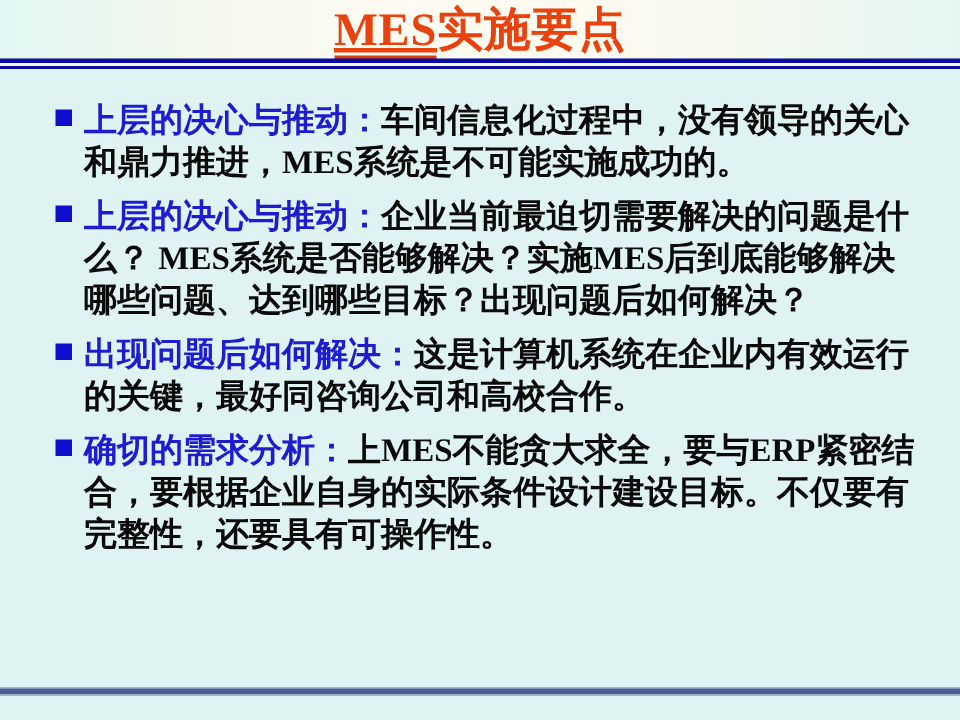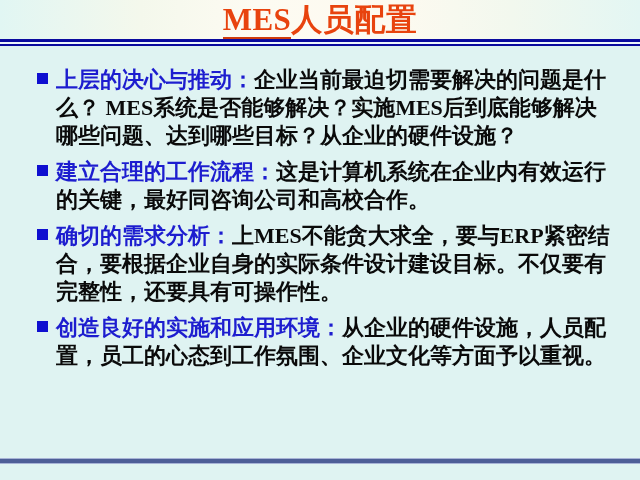--- a/index.html
+++ b/index.html
@@ -27,20 +27,21 @@
     margin-top: 3px;
     font-size: 31px; line-height: 33px;
     font-weight: bold;
     color: #e8430e;
     letter-spacing: 0.5px;
     white-space: nowrap;
   }
   .slide-title .mes {
     border-bottom: 3px solid #cf3c0d;
     padding-bottom: 0px;
+    text-decoration: underline;
   }
 
   
   .rule-top { position: absolute; top: 39px; left: 0; width: 640px; }
   .rule-top .thick { height: 3px; background: #0b0b9e; }
   .rule-top .gap   { height: 2px; background: #eef6fb; }
   .rule-top .thin  { height: 2px; background: #0b0b9e; }
 
   .rule-bottom { position: absolute; top: 458px; left: 0; width: 640px; }
   .rule-bottom .edge { height: 1px; background: #a7b3d6; }
@@ -75,53 +76,53 @@
   .bullet-heading { color: #1d1dcf; }
   .bullet-body { color: #0a0a0a; }
 </style>
 </head>
 <body>
 
 <div class="slide">
 
   <div class="title-bar">
     <div class="slide-title">
-      <span class="mes">MES</span><span>人员配置</span>
+      <span class="mes">MES</span><span>实施要点</span>
     </div>
   </div>
 
   <div class="rule-top">
     <div class="thick"></div>
     <div class="gap"></div>
     <div class="thin"></div>
   </div>
 
   <div class="content">
     <div class="bullet-list">
 
-
       <div class="bullet-item">
         <span class="bullet-square"></span>
-        <span class="bullet-heading">上层的决心与推动：</span><span class="bullet-body">企业当前最迫切需要解决的问题是什么？ MES系统是否能够解决？实施MES后到底能够解决哪些问题、达到哪些目标？从企业的硬件设施？</span>
+        <span class="bullet-heading">上层的决心与推动：</span><span class="bullet-body">车间信息化过程中，没有领导的关心和鼎力推进，MES系统是不可能实施成功的。</span>
       </div>
 
       <div class="bullet-item">
         <span class="bullet-square"></span>
-        <span class="bullet-heading">建立合理的工作流程：</span><span class="bullet-body">这是计算机系统在企业内有效运行的关键，最好同咨询公司和高校合作。</span>
+        <span class="bullet-heading">上层的决心与推动：</span><span class="bullet-body">企业当前最迫切需要解决的问题是什么？ MES系统是否能够解决？实施MES后到底能够解决哪些问题、达到哪些目标？出现问题后如何解决？</span>
+      </div>
+
+      <div class="bullet-item">
+        <span class="bullet-square"></span>
+        <span class="bullet-heading">出现问题后如何解决：</span><span class="bullet-body">这是计算机系统在企业内有效运行的关键，最好同咨询公司和高校合作。</span>
       </div>
 
       <div class="bullet-item">
         <span class="bullet-square"></span>
         <span class="bullet-heading">确切的需求分析：</span><span class="bullet-body">上MES不能贪大求全，要与ERP紧密结合，要根据企业自身的实际条件设计建设目标。不仅要有完整性，还要具有可操作性。</span>
       </div>
 
-      <div class="bullet-item">
-        <span class="bullet-square"></span>
-        <span class="bullet-heading">创造良好的实施和应用环境：</span><span class="bullet-body">从企业的硬件设施，人员配置，员工的心态到工作氛围、企业文化等方面予以重视。</span>
-      </div>
 
     </div>
   </div>
 
   <div class="rule-bottom">
     <div class="edge"></div>
     <div class="mid"></div>
     <div class="edge"></div>
   </div>
 

